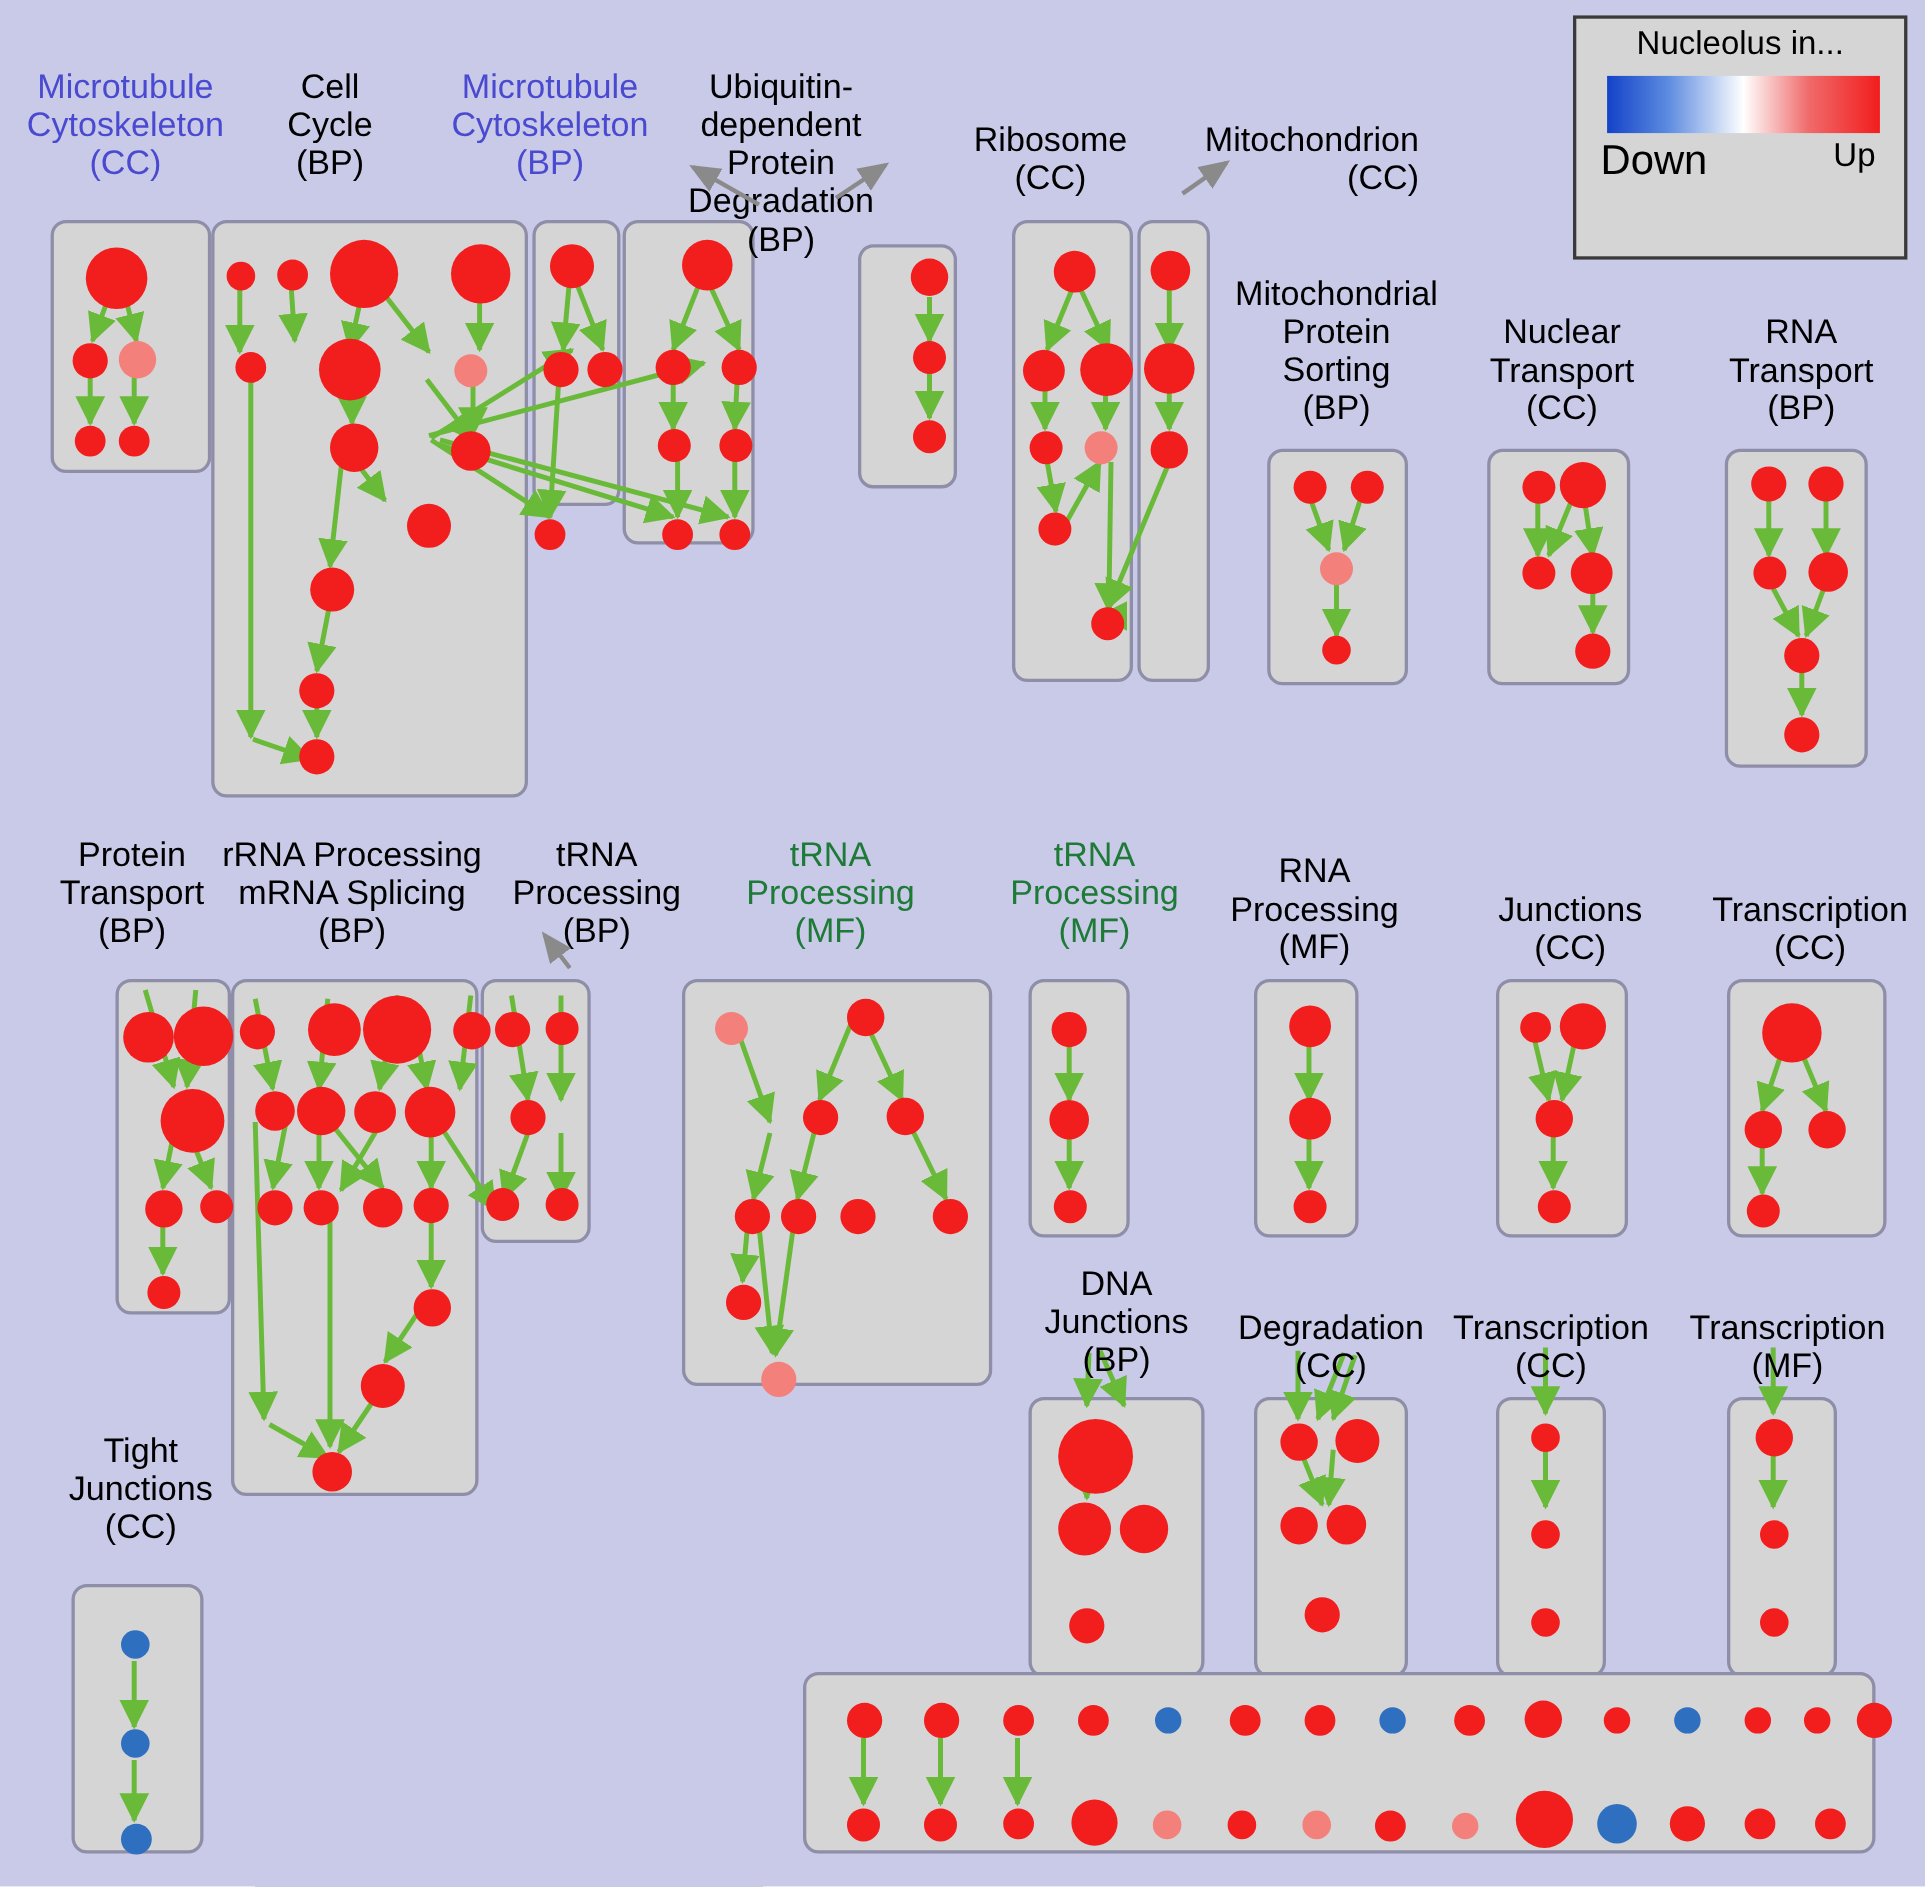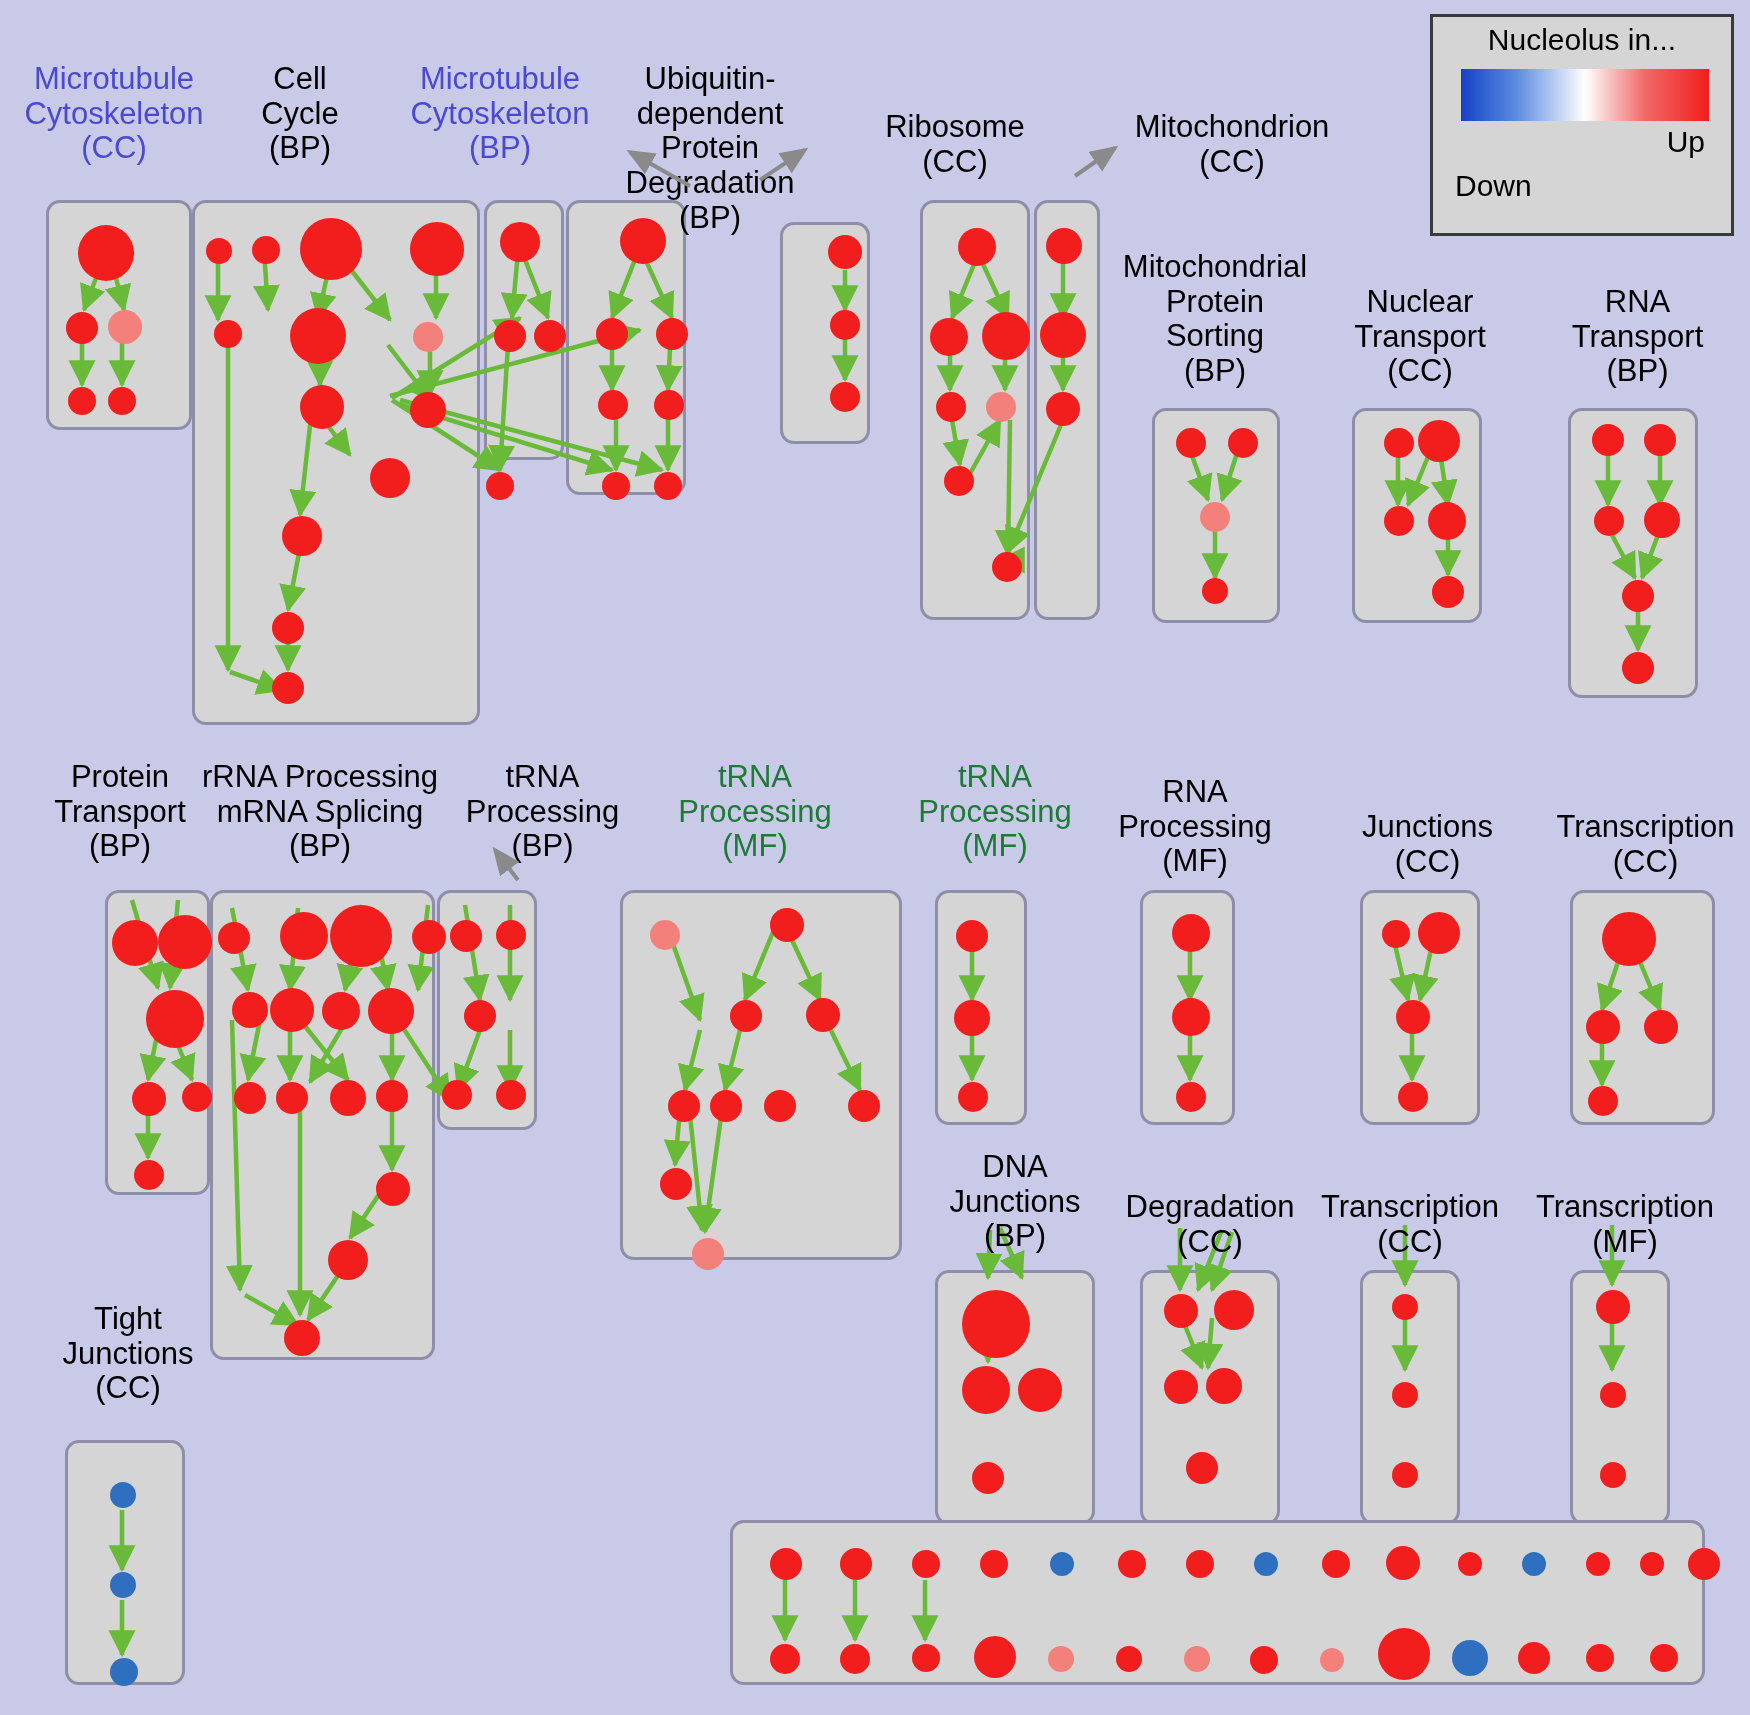--- a/index.html
+++ b/index.html
@@ -69,22 +69,21 @@
     left: 28px;
     top: 52px;
     width: 248px;
     height: 52px;
     background: linear-gradient(to right, #1342c8 0%, #5b8ae0 22%, #ffffff 50%, #f06a6a 74%, #f21d1d 100%);
   }
   #legend .down {
     position: absolute;
     left: 22px;
     top: 108px;
-    font-size: 30px;
-    margin-top: 44px;
+    font-size: 38px;
   }
   #legend .up {
     position: absolute;
     right: 26px;
     top: 108px;
     font-size: 30px;
   }
   #legend .sub {
     position: absolute;
     left: 0;
@@ -478,21 +477,21 @@
   <div class="label blue" style="left:400px; top:62px; width:200px;">Microtubule
 Cytoskeleton
 (BP)</div>
   <div class="label" style="left:610px; top:62px; width:200px;">Ubiquitin-
 dependent
 Protein
 Degradation
 (BP)</div>
   <div class="label" style="left:870px; top:110px; width:170px;">Ribosome
 (CC)</div>
-  <div class="label" style="left:1117px; top:110px; width:230px;">Mitochondrion
+  <div class="label" style="left:1060px; top:110px; width:230px;text-align:right;">Mitochondrion
 (CC)</div>
   <div class="label" style="left:1100px; top:250px; width:230px;">Mitochondrial
 Protein
 Sorting
 (BP)</div>
   <div class="label" style="left:1330px; top:285px; width:180px;">Nuclear
 Transport
 (CC)</div>
   <div class="label" style="left:1545px; top:285px; width:185px;">RNA
 Transport

